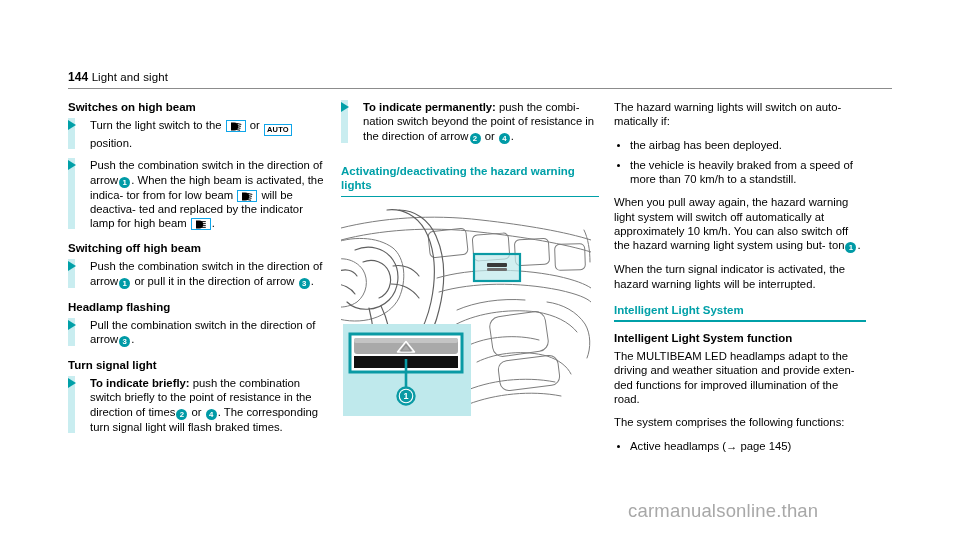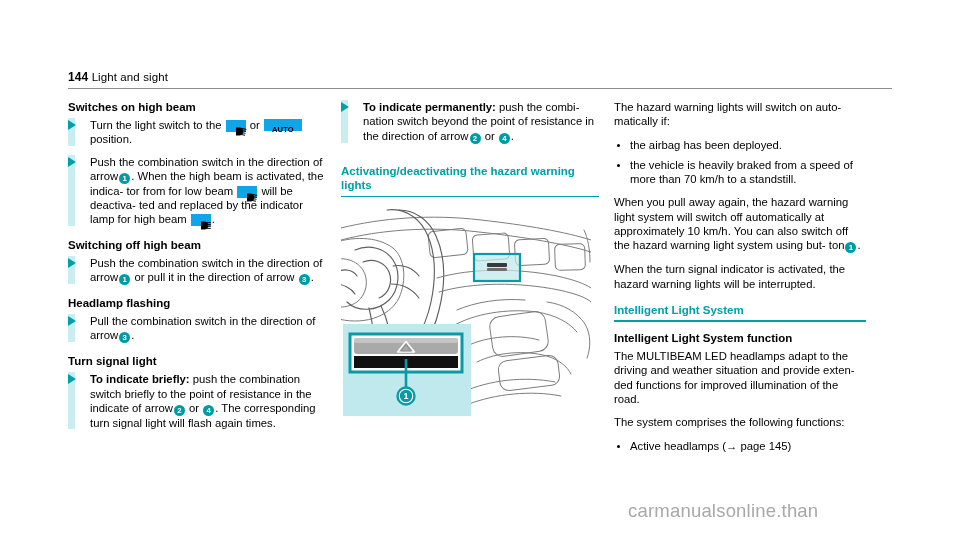--- a/index.html
+++ b/index.html
@@ -150,21 +150,21 @@
     font-weight: bold;
     text-align: center;
     vertical-align: -1px;
     margin: 0 1px;
     font-family: "Liberation Sans", sans-serif;
   }
 
   
   .pict {
     display: inline-block;
-    border: 6px solid #0ea5e9;
+    border: 1px solid #0ea5e9;
     background: #fff;
     vertical-align: -3px;
     margin: 0 1px;
     padding: 0 2px;
     height: 12px;
     box-sizing: border-box;
     position: relative;
   }
   .pict.auto {
     font-size: 7.5px;
@@ -285,25 +285,25 @@
 
   <div class="h2 spaced">Turn signal light</div>
 
   <div class="step">
     <span class="bar"></span>
     <span class="tri"></span>
     <div class="txt">
       <span class="b">To indicate briefly:</span>
       <span>push the combination</span>
       <span>switch briefly to the point of resistance in the</span>
-      <span>indicate of arrow</span><span class="num">2</span>
+      <span>direction of times</span><span class="num">2</span>
       <span>or</span>
       <span class="num">4</span><span>.</span>
       <span>The corresponding turn signal light will flash</span>
-      <span>again times.</span>
+      <span>braked times.</span>
     </div>
   </div>
 
 </div>
 
 <div class="col" id="col-mid">
 
   <div class="step">
     <span class="bar"></span>
     <span class="tri"></span>

